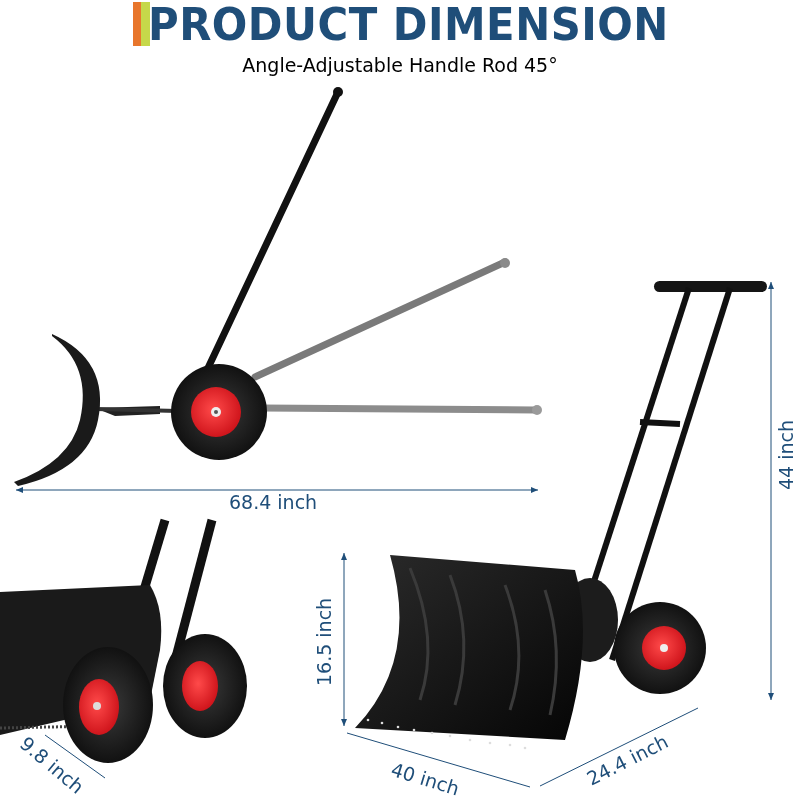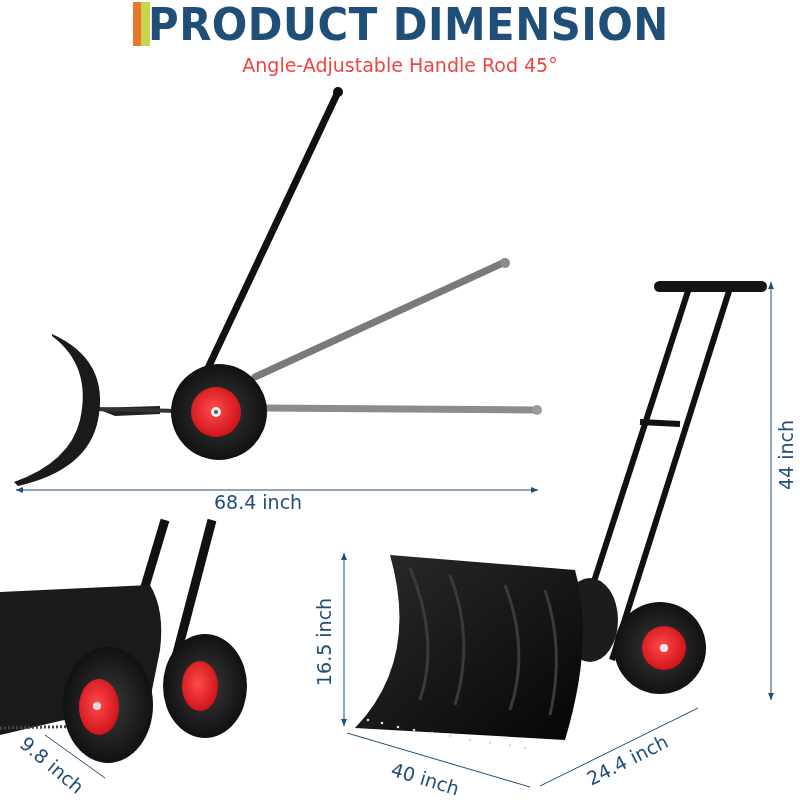--- a/index.html
+++ b/index.html
@@ -1,20 +1,20 @@
 <!DOCTYPE html>
 <html><head>
 <meta charset="utf-8">
 <style>
   html, body { margin: 0; padding: 0; background: #ffffff; }
   body { width: 800px; height: 800px; position: relative; overflow: hidden; font-family: "Liberation Sans", "DejaVu Sans", sans-serif; }
   .bar-orange { position: absolute; left: 133px; top: 2px; width: 8px; height: 44px; background: #E8762C; }
   .bar-lime { position: absolute; left: 141px; top: 2px; width: 9px; height: 44px; background: #C6D84A; }
   .title { position: absolute; left: 148px; top: -2px; font-size: 45px; font-weight: bold; color: #1F4E79; letter-spacing: 0.5px; white-space: nowrap; font-family: "DejaVu Sans", sans-serif; transform: scaleX(0.93); transform-origin: left center; }
-  .subtitle { position: absolute; left: 0; width: 800px; top: 54px; text-align: center; font-size: 19px; color: #ef4444; font-family: "DejaVu Sans", sans-serif; }
+  .subtitle { position: absolute; left: 0; width: 800px; top: 54px; text-align: center; font-size: 19px; color: #000000; font-family: "DejaVu Sans", sans-serif; }
   .label { position: absolute; color: #1F4E79; font-size: 19px; font-family: "DejaVu Sans", sans-serif; white-space: nowrap; }
   svg.art { position: absolute; left: 0; top: 0; }
 </style>
 </head>
 <body>
 
 <div class="bar-orange"></div>
 <div class="bar-lime"></div>
 <div class="title">PRODUCT DIMENSION</div>
 <div class="subtitle">Angle-Adjustable Handle Rod  45°</div>
@@ -127,18 +127,18 @@
 
     <ellipse cx="108" cy="705" rx="45" ry="58" fill="url(#tire)"></ellipse>
     <ellipse cx="99" cy="707" rx="20" ry="28" fill="url(#hub)"></ellipse>
     <circle cx="97" cy="706" r="4" fill="#ddd"></circle>
   </g>
   <g>
     <line x1="45" y1="735" x2="105" y2="778" stroke="#1F4E79" stroke-width="1"></line>
   </g>
 </svg>
 
-<div class="label" style="left:214px; top:491px;">68.4 inch</div>
+<div class="label" style="left:229px; top:491px;">68.4 inch</div>
 <div class="label" style="left:775px; top:490px; transform: rotate(-90deg); transform-origin: left top;">44 inch</div>
 <div class="label" style="left:313px; top:686px; transform: rotate(-90deg); transform-origin: left top;">16.5 inch</div>
 <div class="label" style="left:395px; top:758px; transform: rotate(17deg); transform-origin: left top;">40 inch</div>
 <div class="label" style="left:583px; top:770px; transform: rotate(-27deg); transform-origin: left top;">24.4 inch</div>
 <div class="label" style="left:30px; top:732px; transform: rotate(40deg); transform-origin: left top;">9.8 inch</div>
 
 </body></html>

